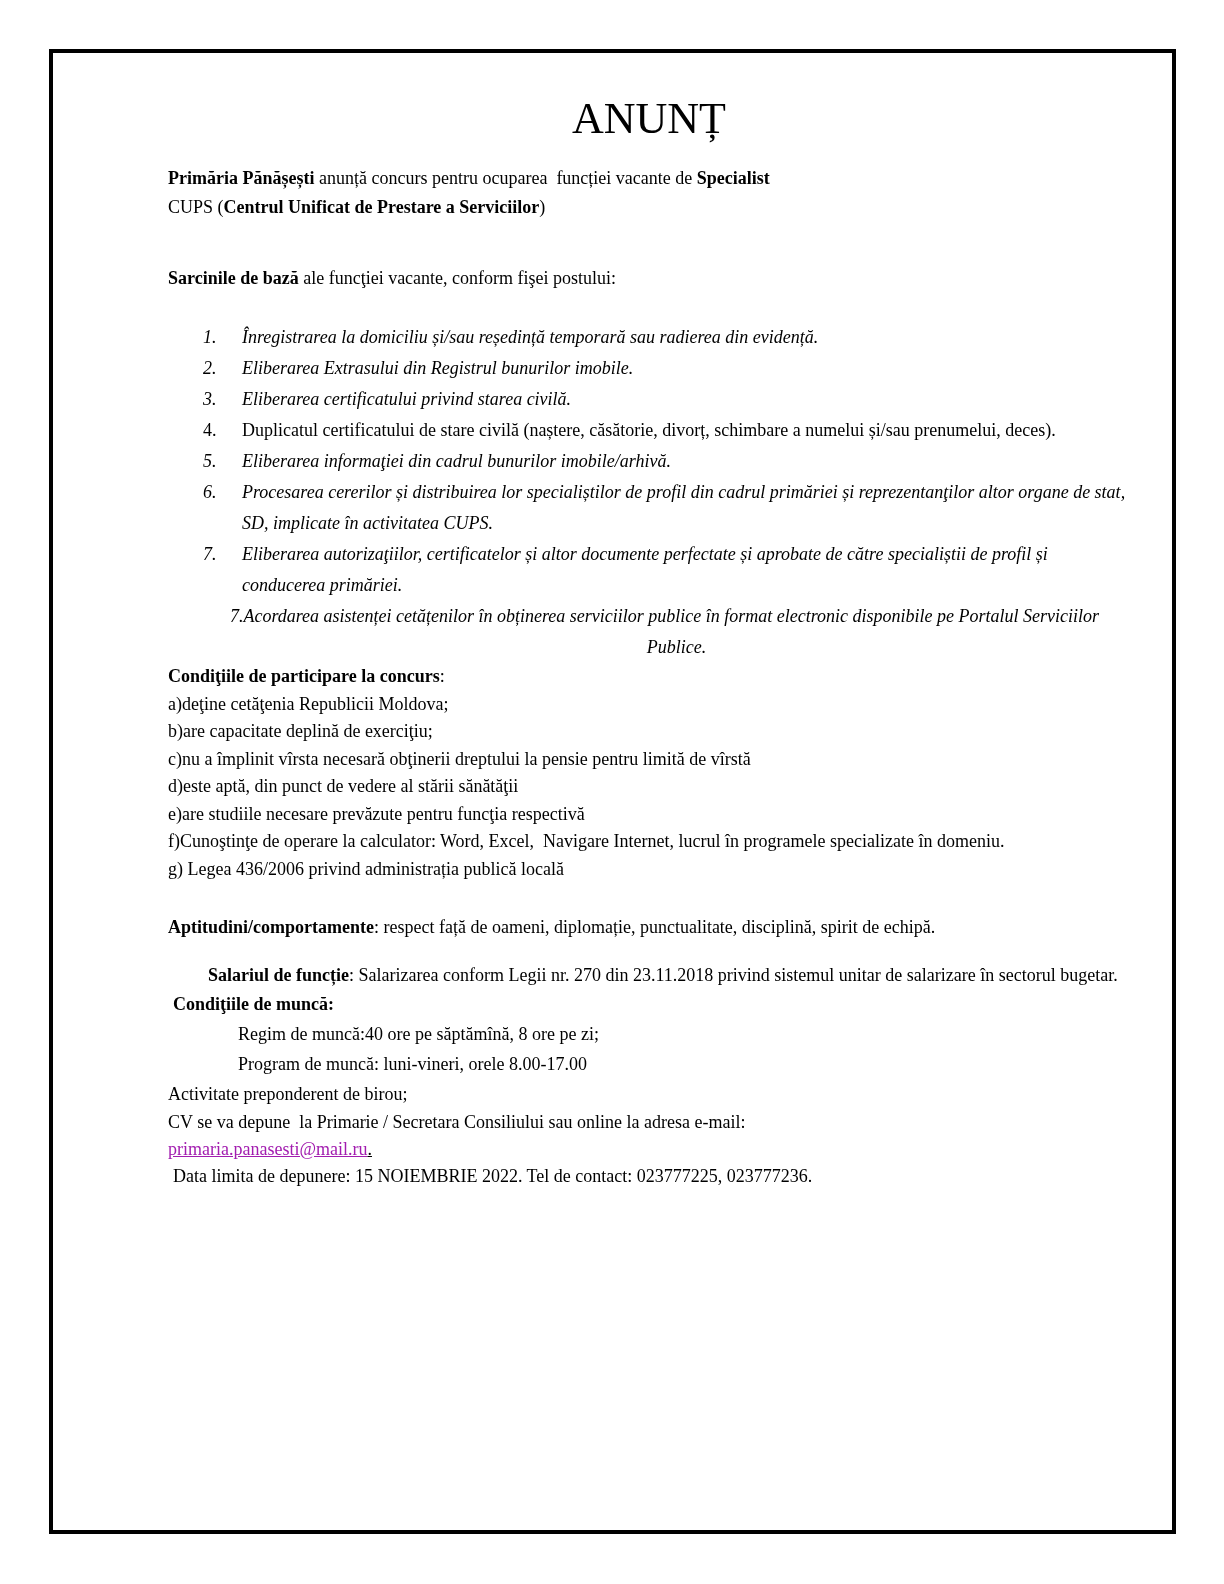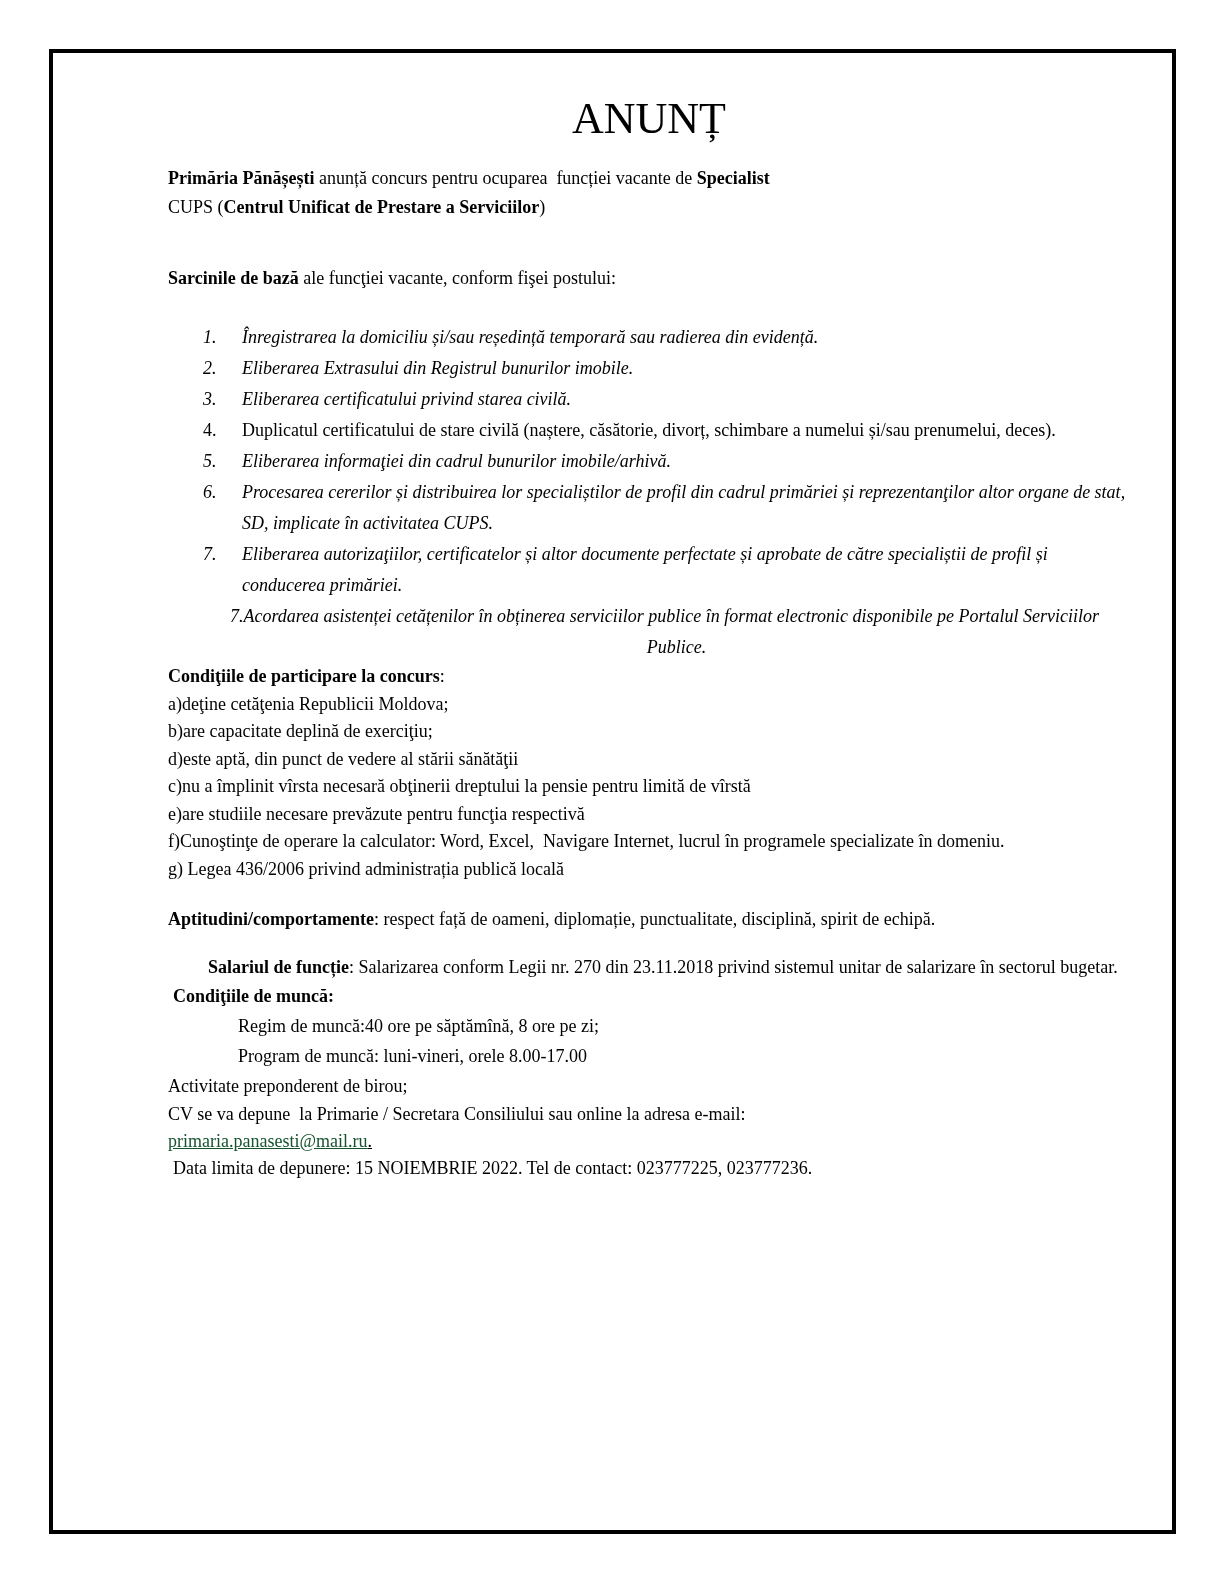--- a/index.html
+++ b/index.html
@@ -65,21 +65,21 @@
   }
   .participation {
     margin-top: 19px;
     line-height: 27.5px;
   }
   .participation .justify {
     text-align: justify;
     white-space: pre-wrap;
   }
   .apt {
-    margin-top: 23px;
+    margin-top: 31px;
     line-height: 27px;
     text-align: justify;
   }
   .sal {
     margin-top: 21px;
     line-height: 27px;
     text-align: justify;
     margin-left: 40px;
   }
   .work {
@@ -88,21 +88,21 @@
   }
   .work-heading { font-weight: bold; padding-left: 5px; }
   .work-indent { margin-left: 70px; }
   .cv {
     margin-top: 31px;
     line-height: 27px;
   }
   .cv-line1 { white-space: pre-wrap; }
   .deadline { padding-left: 5px; }
   a.email {
-    color: #14532d;
+    color: #a21caf;
     text-decoration: underline;
     cursor: pointer;
   }
   .email-dot { text-decoration: underline; }
 </style>
 </head>
 <body>
 
 <div class="page">
 
@@ -141,22 +141,22 @@
       <span class="task-num">7.</span>
       <span class="task-text">Eliberarea autorizaţiilor, certificatelor și altor documente perfectate și aprobate de către specialiștii de profil și conducerea primăriei.</span>
     </div>
     <div class="task-extra">7.Acordarea asistenței cetățenilor în obținerea serviciilor publice în format electronic disponibile pe Portalul Serviciilor Publice.</div>
   </div>
 
   <div class="participation body-text block">
     <div><span class="b">Condiţiile de participare la concurs</span><span>:</span></div>
     <div>a)deţine cetăţenia Republicii Moldova;</div>
     <div>b)are capacitate deplină de exerciţiu;</div>
+    <div>c)nu a împlinit vîrsta necesară obţinerii dreptului la pensie pentru limită de vîrstă</div>
     <div>d)este aptă, din punct de vedere al stării sănătăţii</div>
-    <div>c)nu a împlinit vîrsta necesară obţinerii dreptului la pensie pentru limită de vîrstă</div>
     <div>e)are studiile necesare prevăzute pentru funcţia respectivă</div>
     <div class="justify">f)Cunoştinţe de operare la calculator: Word, Excel,  Navigare Internet, lucrul în programele specializate în domeniu.</div>
     <div>g) Legea 436/2006 privind administrația publică locală</div>
   </div>
 
   <p class="apt body-text"><span class="b">Aptitudini/comportamente</span><span>: respect față de oameni, diplomație, punctualitate, disciplină, spirit de echipă.</span></p>
 
   <p class="sal body-text"><span class="b">Salariul de funcție</span><span>: Salarizarea conform Legii nr. 270 din 23.11.2018 privind sistemul unitar de salarizare în sectorul bugetar.</span></p>
 
   <div class="work body-text block">

